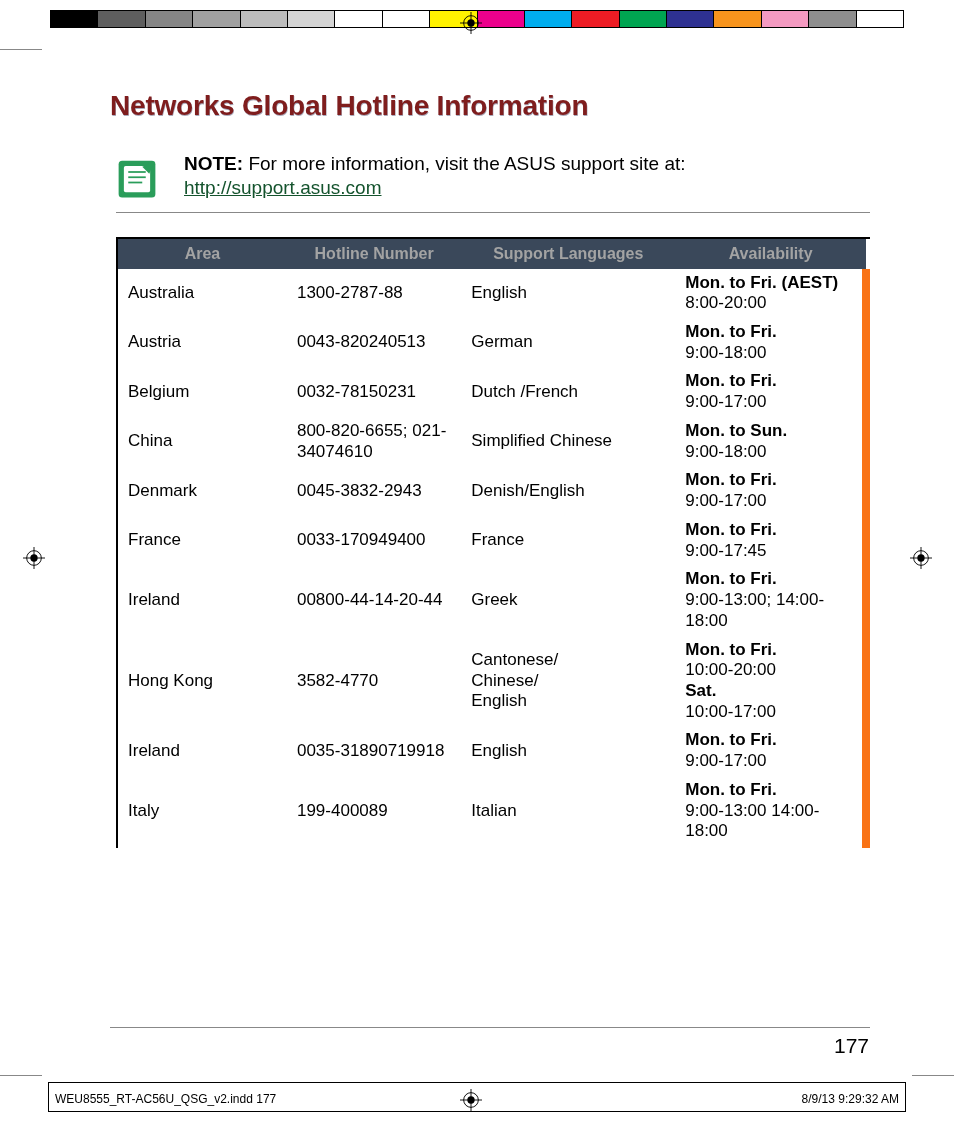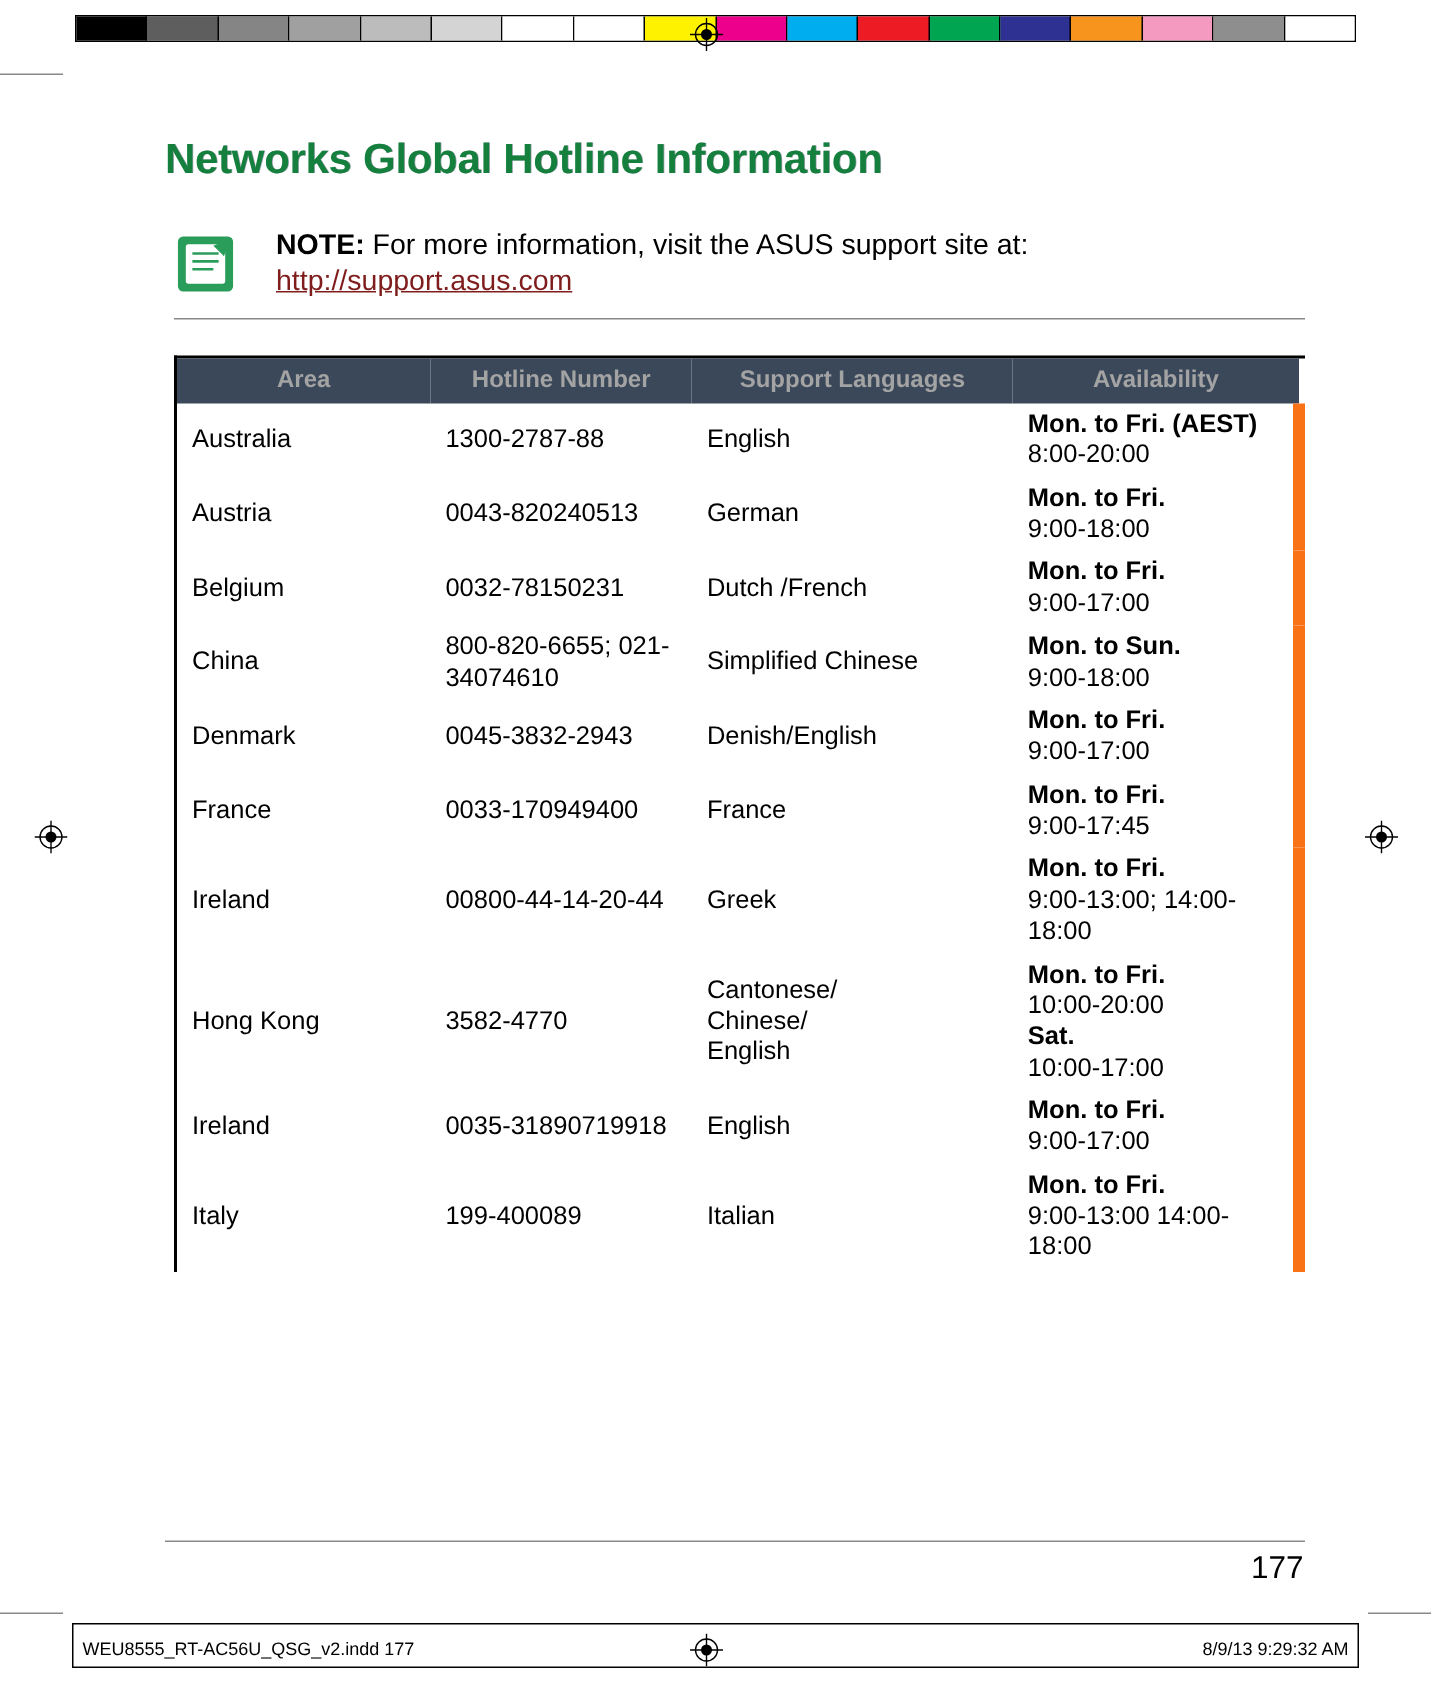--- a/index.html
+++ b/index.html
@@ -48,46 +48,46 @@
   
   .page {
     position: absolute;
     left: 110px;
     top: 90px;
     width: 760px;
   }
   h1.title {
     font-size: 28px;
     font-weight: 700;
-    color: #15803d;
+    color: #7f1d1d;
     text-shadow: 0.5px 0.5px 0 #aab;
     margin: 0 0 30px 0;
     letter-spacing: -0.2px;
   }
 
   .note-row {
     display: flex;
-    align-items: center;
+    align-items: flex-end;
     gap: 26px;
     border-bottom: 0.7px solid #888;
     padding-bottom: 12px;
     margin-bottom: 24px;
     margin-left: 6px;
     margin-right: 0;
   }
   .note-icon {
     width: 42px; height: 42px;
     flex: 0 0 42px;
   }
   .note-text {
     font-size: 19px;
     line-height: 1.25;
   }
   .note-text b { font-weight: 700; }
-  .note-text a { color: #7f1d1d; text-decoration: underline; margin-top: 16px; }
+  .note-text a { color: #14532d; text-decoration: underline; margin-top: 16px; }
 
   
   .hotline-table {
     margin-left: 6px;
     border-left: 2px solid #000;
     border-top: 2px solid #000;
   }
   .hotline-table table {
     width: 752px;
     border-collapse: collapse;

